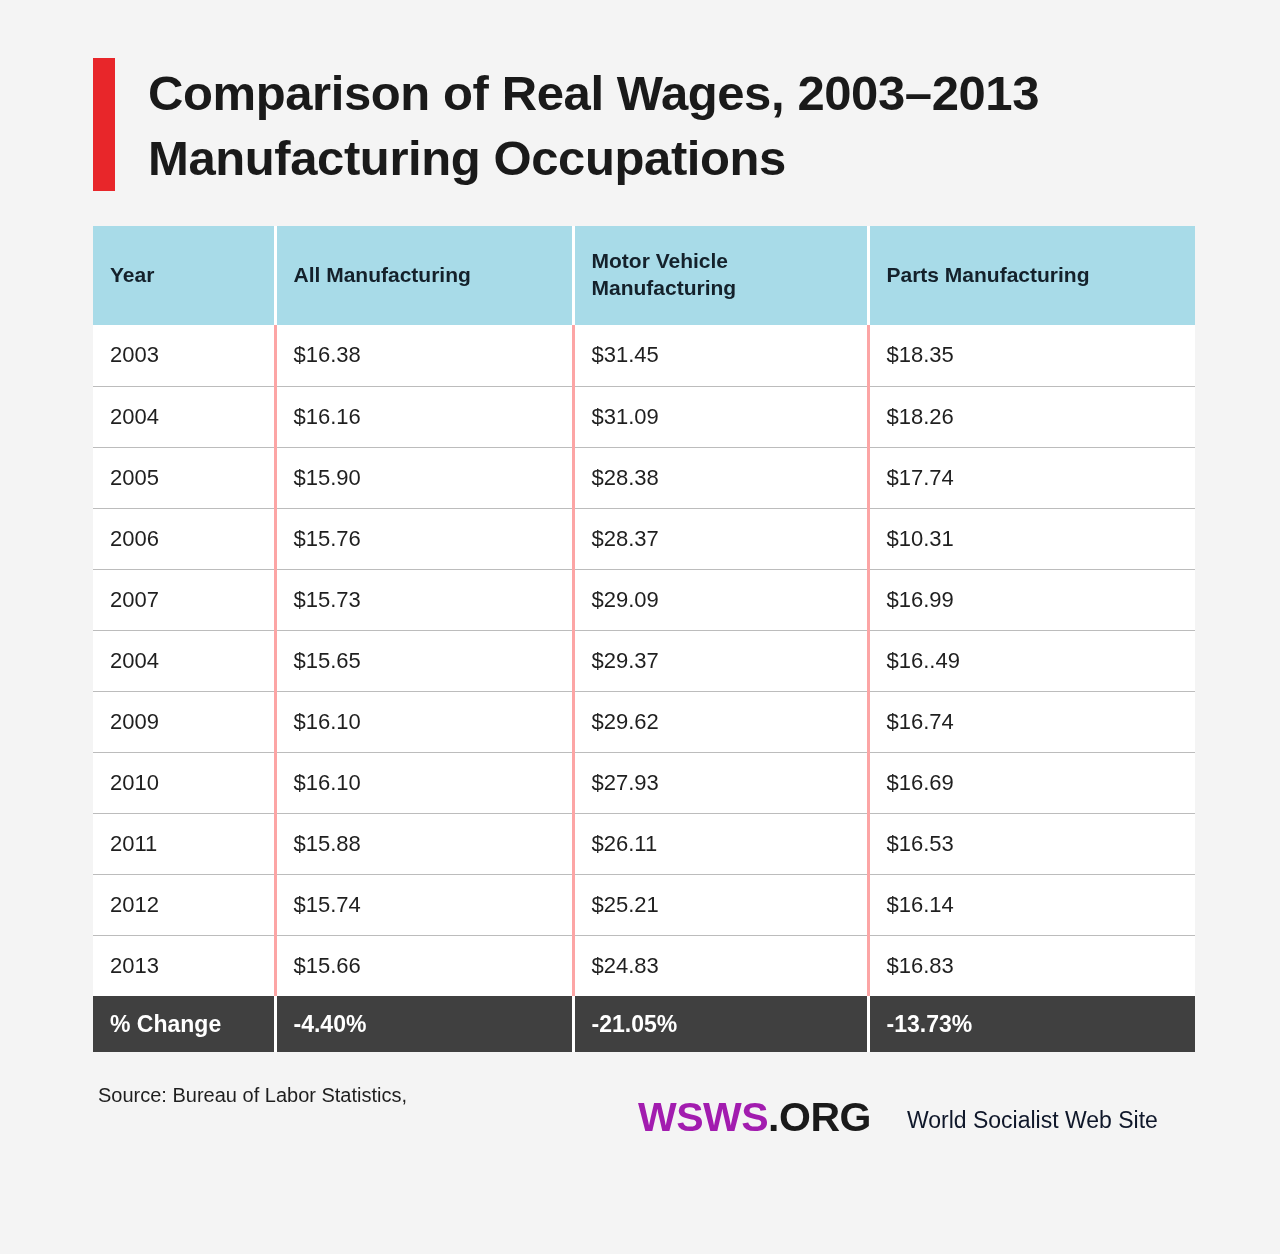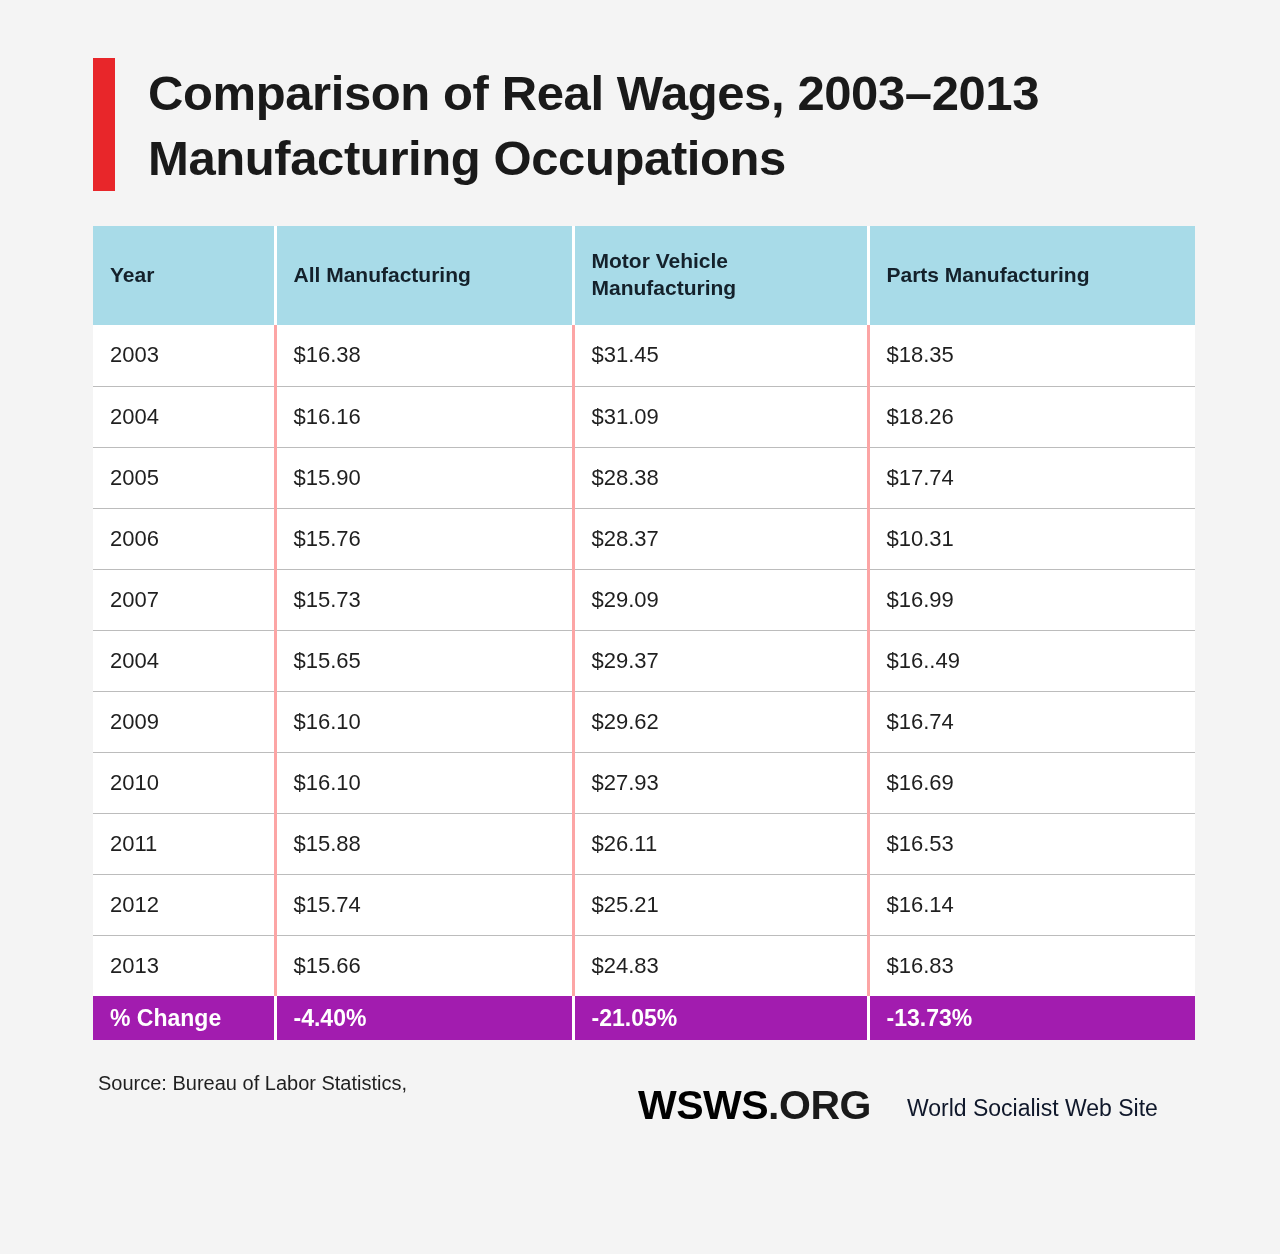--- a/index.html
+++ b/index.html
@@ -83,23 +83,23 @@
     padding: 0 0 0 17px;
     border-bottom: 1px solid #bcbcbc;
     border-right: 3px solid #fca5a5;
     box-sizing: border-box;
     background: #ffffff;
   }
   table.wages tbody td:last-child { border-right: none; }
   table.wages tbody tr:last-child td { border-bottom: none; }
 
   table.wages tfoot td {
-    height: 44px;
+    height: 56px;
     vertical-align: middle;
-    background: #a21caf;
+    background: #404040;
     color: #ffffff;
     font-size: 23px;
     font-weight: bold;
     padding: 0 0 0 17px;
     border-right: 3px solid #ffffff;
     box-sizing: border-box;
   }
   table.wages tfoot td:last-child { border-right: none; }
 
   
@@ -119,21 +119,21 @@
   .brand {
     position: absolute;
     left: 638px;
     top: 14px;
     display: flex;
     align-items: baseline;
   }
   .brand-wsws {
     font-size: 41px;
     font-weight: bold;
-    color: #000000;
+    color: #a21caf;
     letter-spacing: -0.5px;
   }
   .brand-org {
     font-size: 41px;
     font-weight: bold;
     color: #1a1a1a;
     letter-spacing: -0.5px;
   }
   .brand-full {
     margin-left: 36px;

